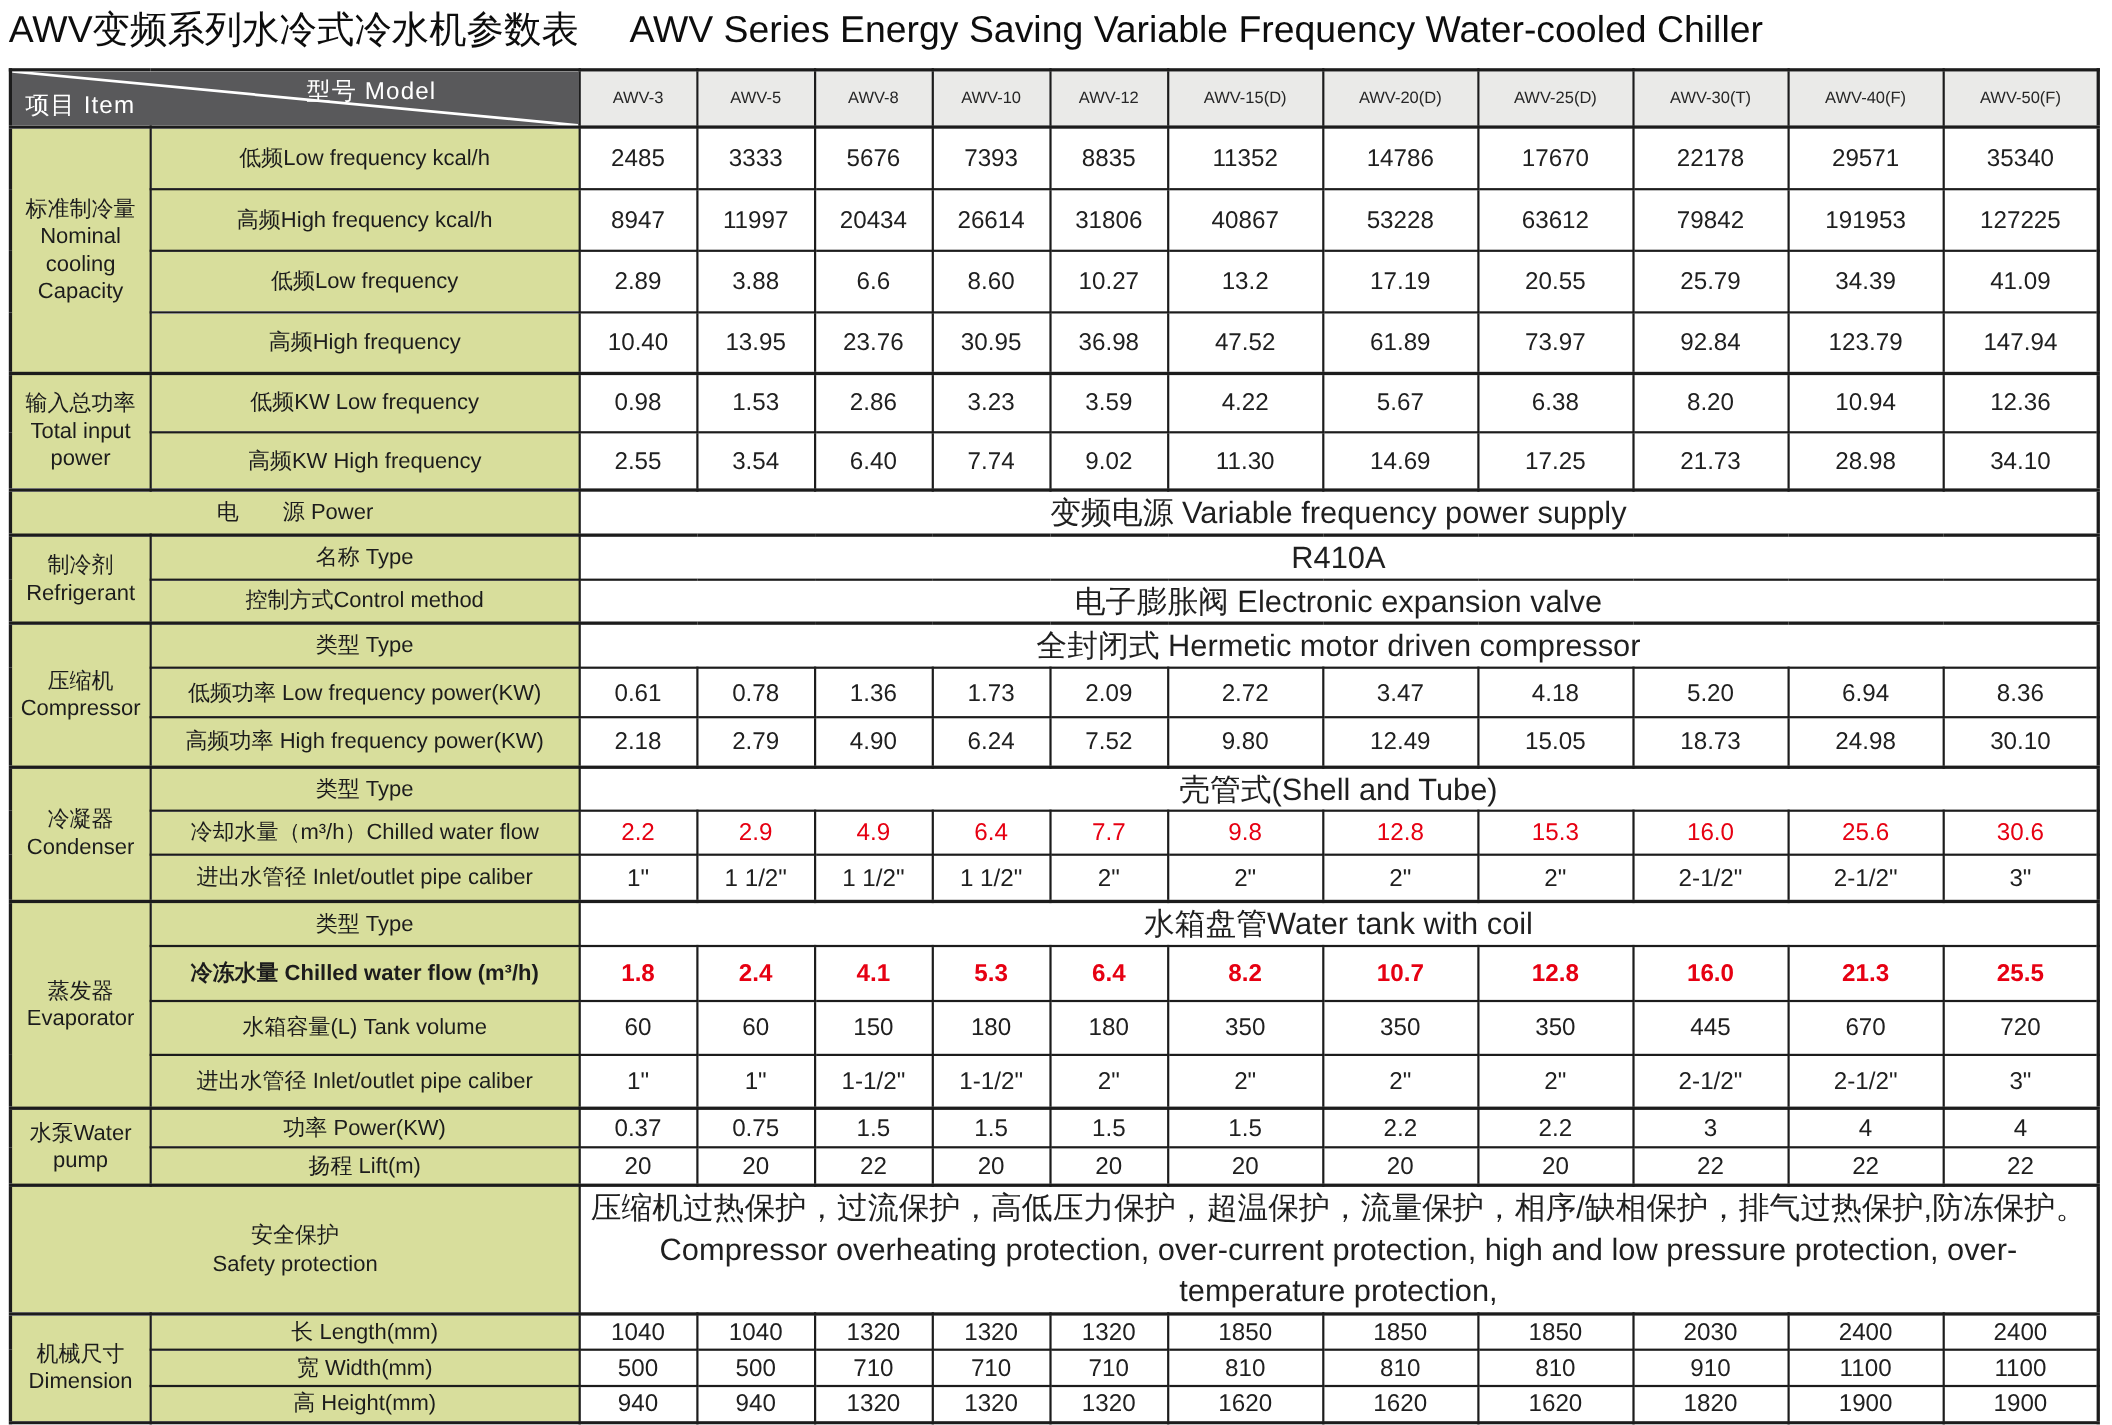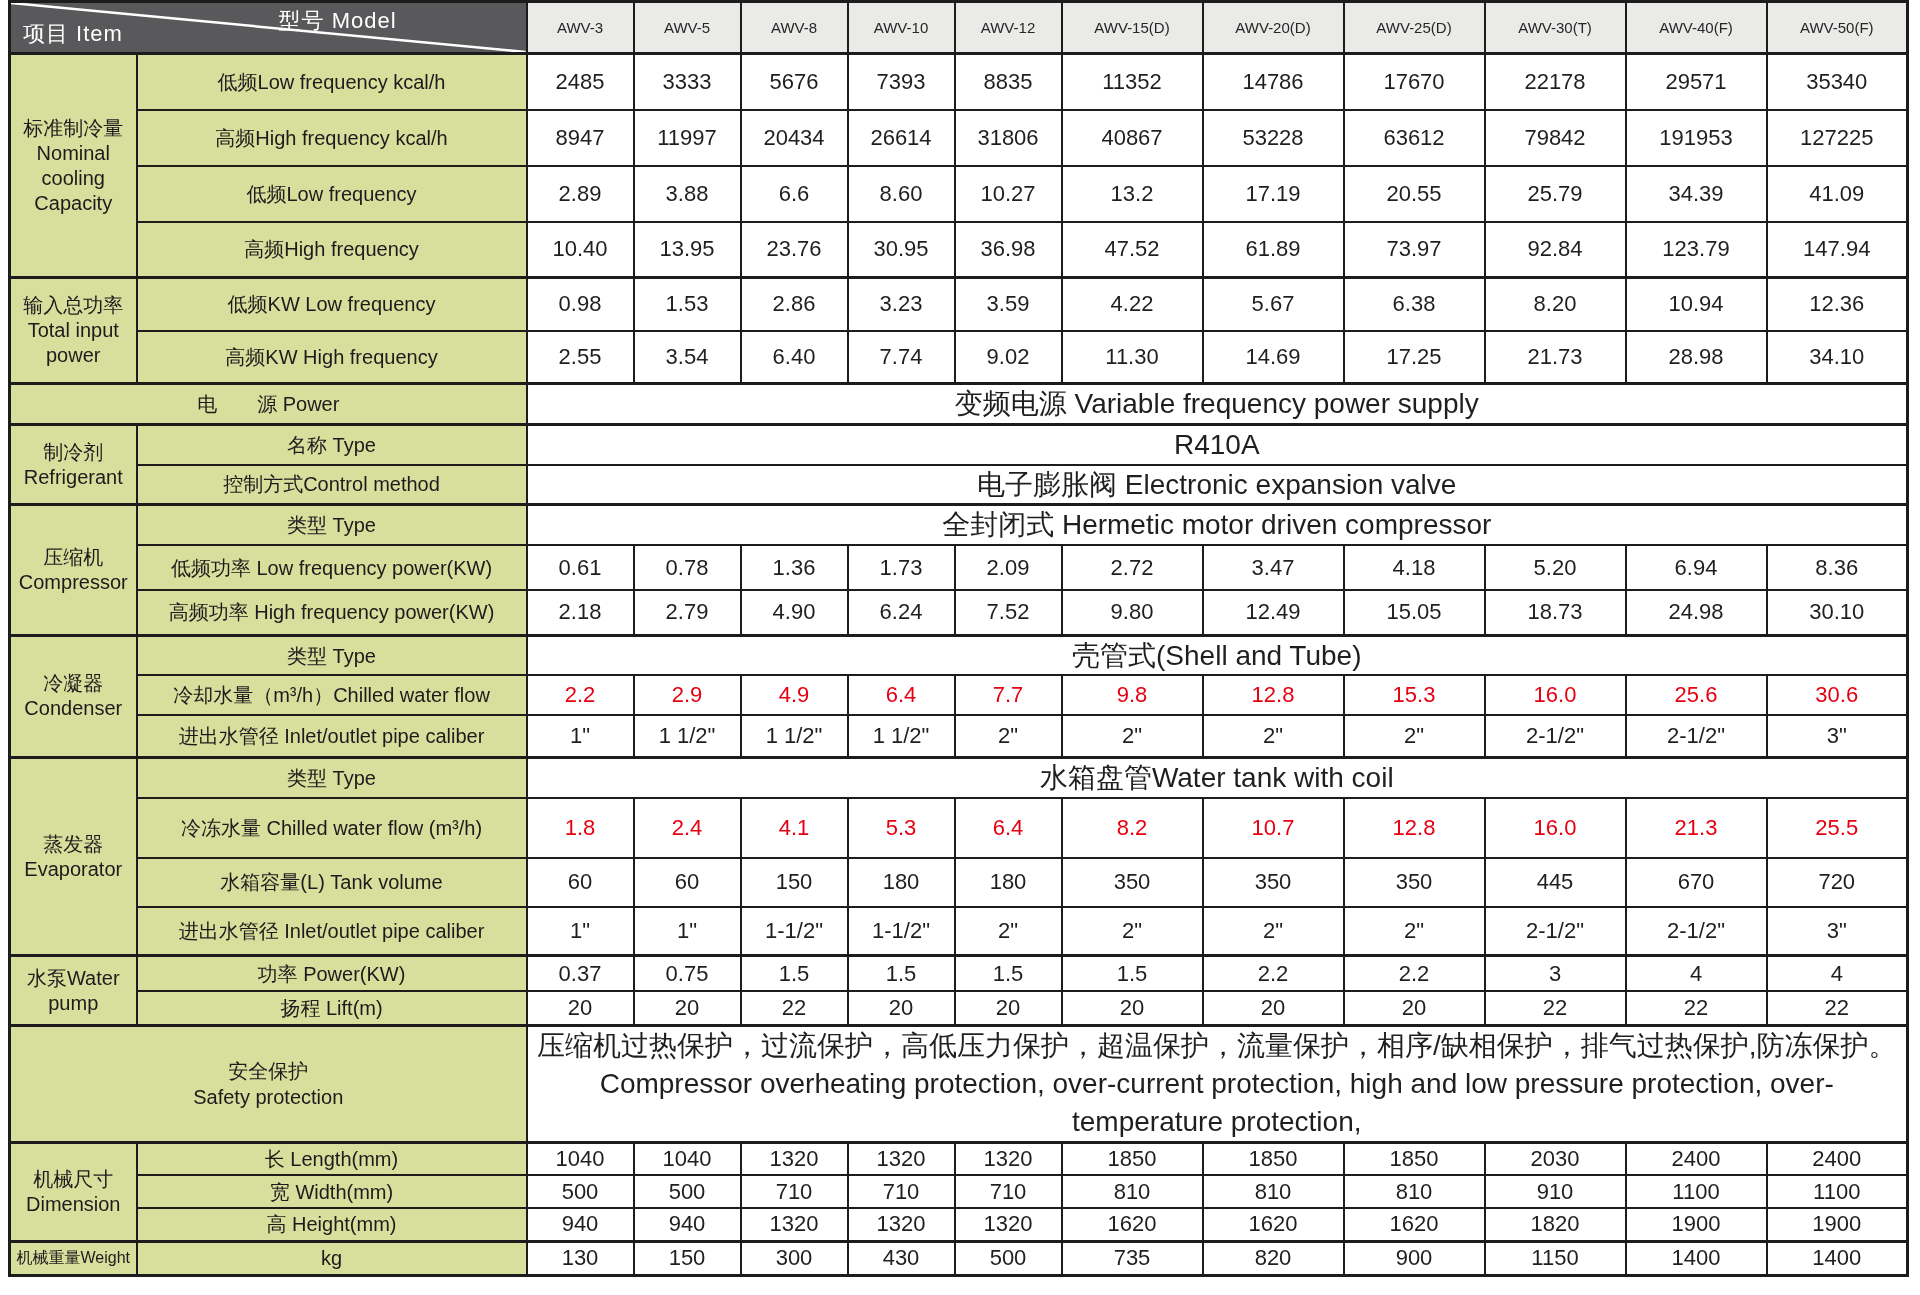--- a/index.html
+++ b/index.html
@@ -27,20 +27,23 @@
   td.g.one{font-size:16px;}
   td.lab{background:var(--label_bg);font-size:20px;color:#1c1c1c;white-space:pre-line;line-height:1.3;}
   td.v{background:#fff;font-size:22px;color:#1f1f1f;}
   td.v.red{color:var(--value_red);}
   td.span-v{background:#fff;font-size:28px;color:#1f1f1f;white-space:pre-line;line-height:1.35;}
 </style>
 </head>
 <body>
 
 <div class="page">
+  <div class="title">
+    <span>AWV变频系列水冷式冷水机参数表</span><span class="en">AWV Series Energy Saving Variable Frequency Water-cooled Chiller</span>
+  </div>
 
   <table class="spec" id="spec-table">
     <colgroup>
       <col style="width:127px">
         <col style="width:390px">
       <col style="width:107px">
         <col style="width:107px">
         <col style="width:107px">
         <col style="width:107px">
         <col style="width:107px">
@@ -249,21 +252,21 @@
           <td class="v">2-1/2"</td>
           <td class="v">3"</td>
         </tr>
       </tbody>
       <tbody class="sec">
         <tr style="height: 34px;">
           <td class="g" rowspan="4">蒸发器 Evaporator</td>
           <td class="lab">类型 Type</td>
           <td colspan="11" class="span-v">水箱盘管Water tank with coil</td>
         </tr>
-        <tr style="height: 60px;">
+        <tr style="height: 50px; font-weight: bold;">
           <td class="lab">冷冻水量 Chilled water flow (m³/h)</td>
           <td class="v red">1.8</td>
           <td class="v red">2.4</td>
           <td class="v red">4.1</td>
           <td class="v red">5.3</td>
           <td class="v red">6.4</td>
           <td class="v red">8.2</td>
           <td class="v red">10.7</td>
           <td class="v red">12.8</td>
           <td class="v red">16.0</td>

